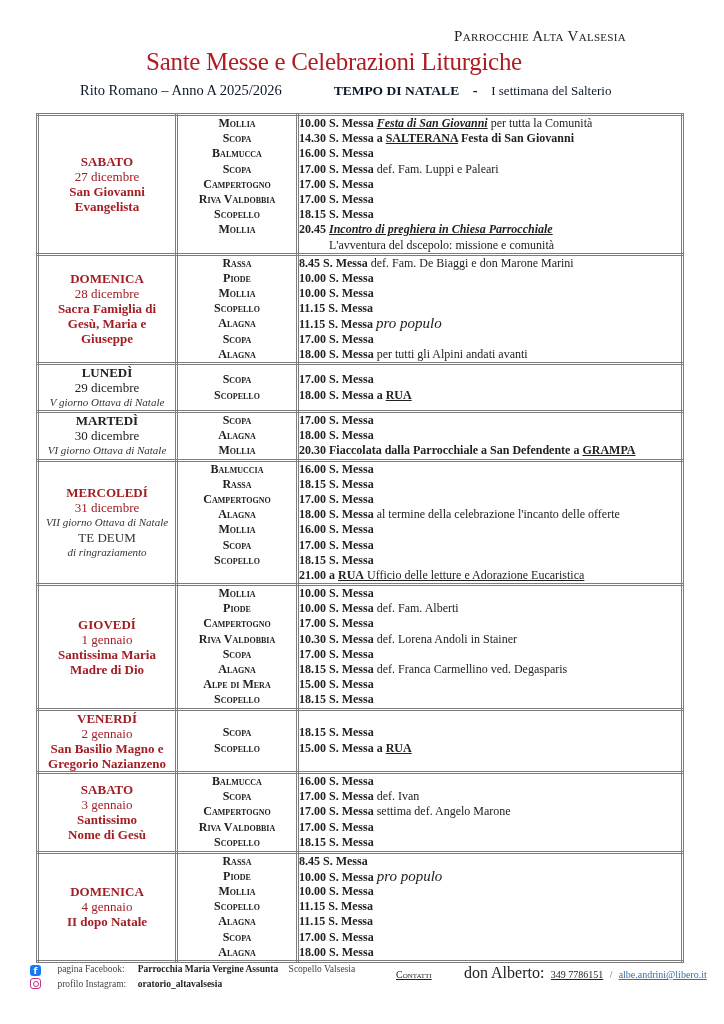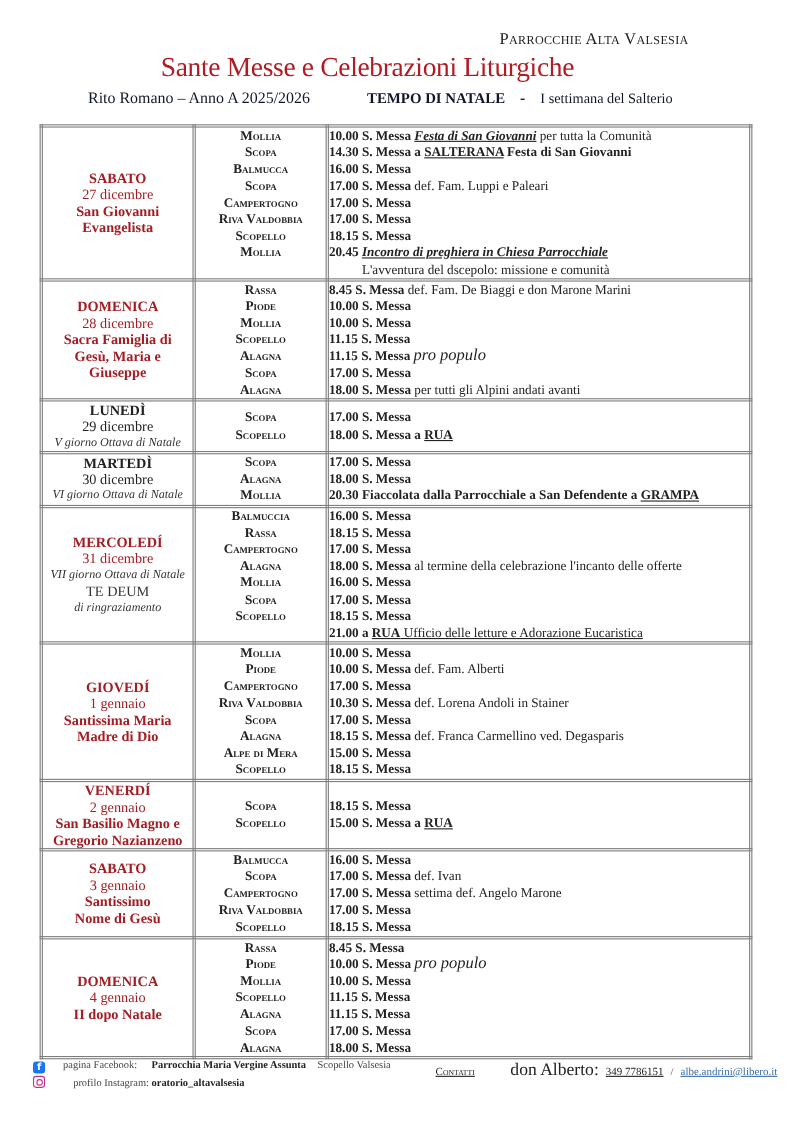--- a/index.html
+++ b/index.html
@@ -280,21 +280,21 @@
     </tbody>
 </table>
 
 <div class="footer">
   <div class="frow" style="top:0;">
     <span class="ico fb">f</span>
     <span class="flabel">pagina Facebook:</span>
     <span class="fstrong">Parrocchia Maria Vergine Assunta</span>
     <span>Scopello Valsesia</span>
   </div>
-  <div class="frow" style="top:14px;text-align:right;">
+  <div class="frow" style="top:14px;">
     <span class="ico ig"></span>
     <span class="flabel">profilo Instagram:</span>
     <span class="fstrong">oratorio_altavalsesia</span>
   </div>
   <div class="contacts">
     <div style="height:14px; white-space:nowrap;">
       <span class="clabel">Contatti</span>
       <span class="cname">don Alberto:</span>
       <span class="cphone">349 7786151</span>
       <span class="sep">/</span>

